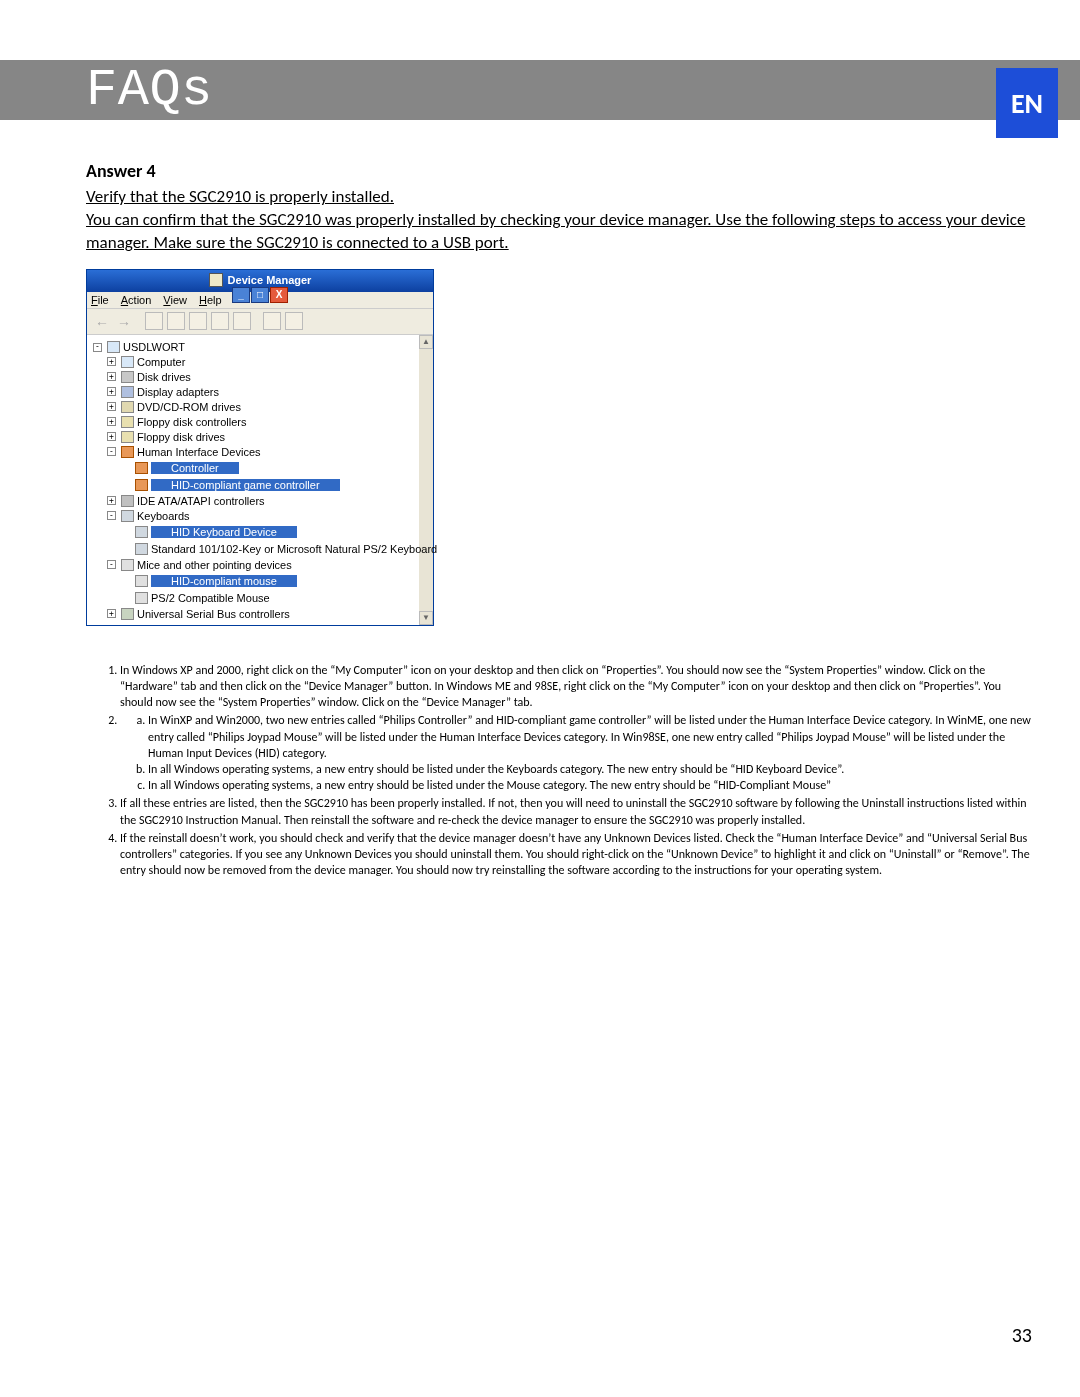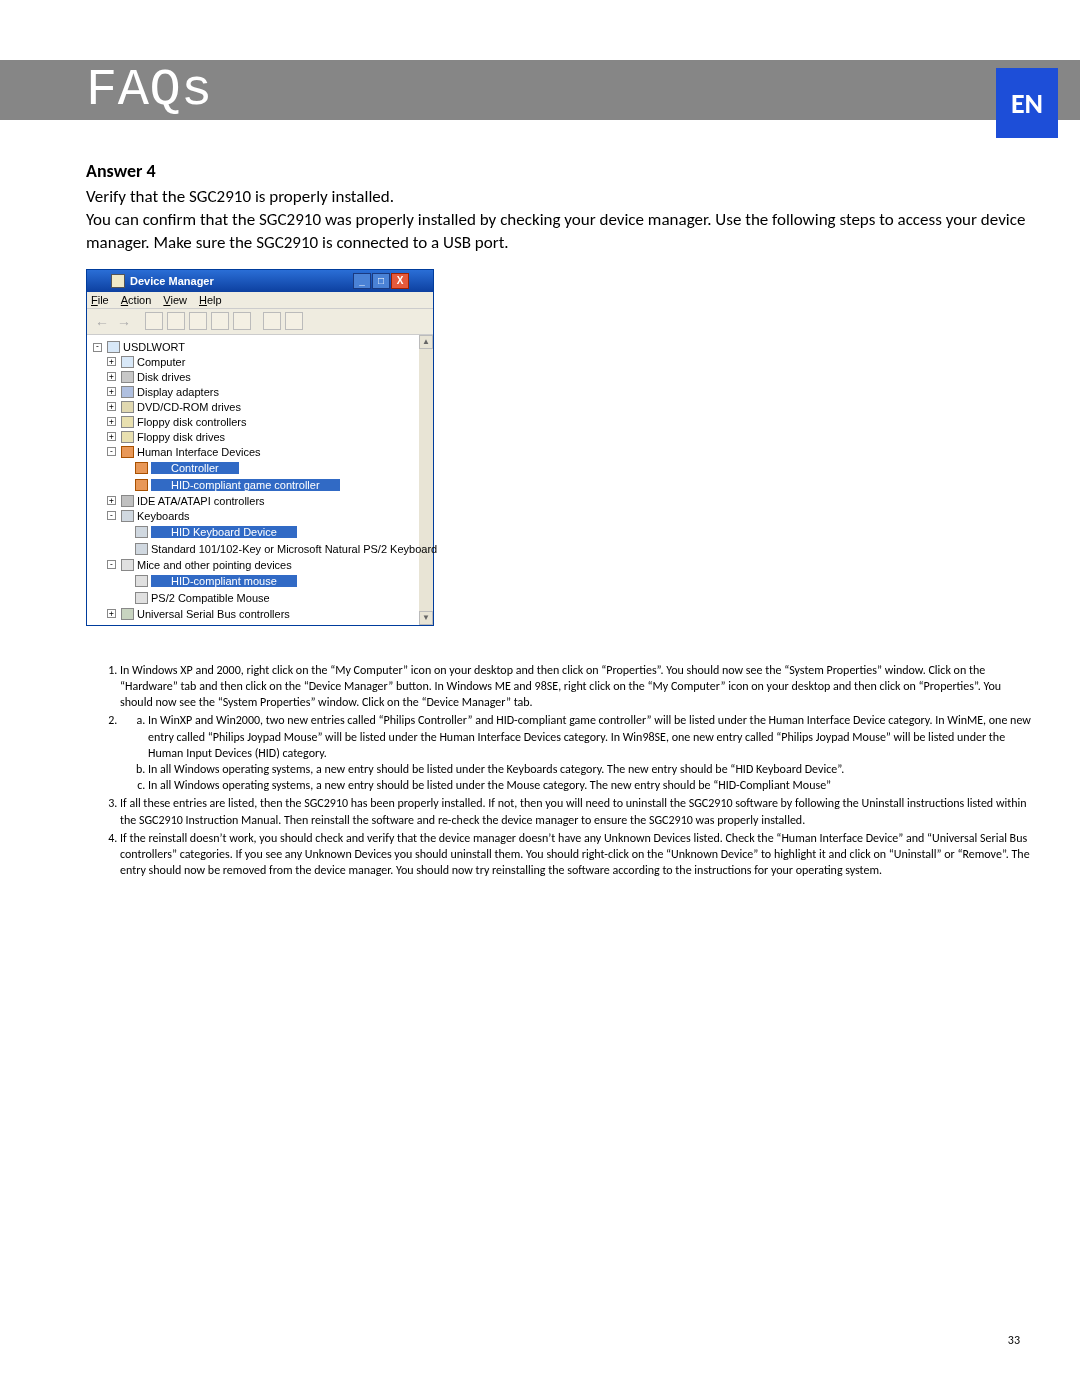--- a/index.html
+++ b/index.html
@@ -54,41 +54,43 @@
   }
   .answer-heading {
     font-weight: 700;
     font-size: 18px;
     margin-bottom: 4px;
   }
   .intro-text {
     font-size: 17px;
     line-height: 1.35;
     margin-bottom: 14px;
+    text-decoration: underline;
   }
   .screenshot {
     width: 350px;
     margin-bottom: 36px;
   }
   .dm-window {
     border: 1px solid #003c9c;
     font-family: Tahoma, sans-serif;
     font-size: 11px;
     background: #fff;
     width: 348px;
   }
   .dm-title {
     background: linear-gradient(to bottom, #2a6ed6, #0d40a0);
     color: #fff;
-    padding: 3px 24px;
+    padding: 3px 16px;
     display: flex;
     align-items: center;
     justify-content: space-between;
     height: 22px;
     font-weight: 700;
+    flex-direction: column;
   }
   .dm-title-left { display: flex; align-items: center; gap: 5px; }
   .dm-icon-sm { width:14px; height:14px; background:#efe9c8; border:1px solid #555; display:inline-block; }
   .dm-btns { display:flex; gap:1px; }
   .dm-btn { width:18px; height:16px; background:#4a82d6; border:1px solid #1a3a80; color:#fff; font-size:10px; display:flex; align-items:center; justify-content:center; font-weight:700; }
   .dm-btn.close { background:#e55a3c; border-color:#a02000; }
   .dm-menu {
     background: #efece0;
     padding: 2px 4px;
     border-bottom: 1px solid #ccc;
@@ -150,22 +152,22 @@
   ol.steps > li {
     margin-bottom: 2px;
   }
   ol.sublist {
     list-style-type: lower-alpha;
     padding-left: 28px;
   }
   .page-num {
     position: absolute;
     bottom: 50px;
-    right: 60px;
-    font-size: 12px;
+    right: 48px;
+    font-size: 20px;
   }
 </style>
 </head>
 <body>
 
 <div class="header-bar">
   <div class="header-title">FAQs</div>
 </div>
 <div class="lang-box">EN</div>
 

